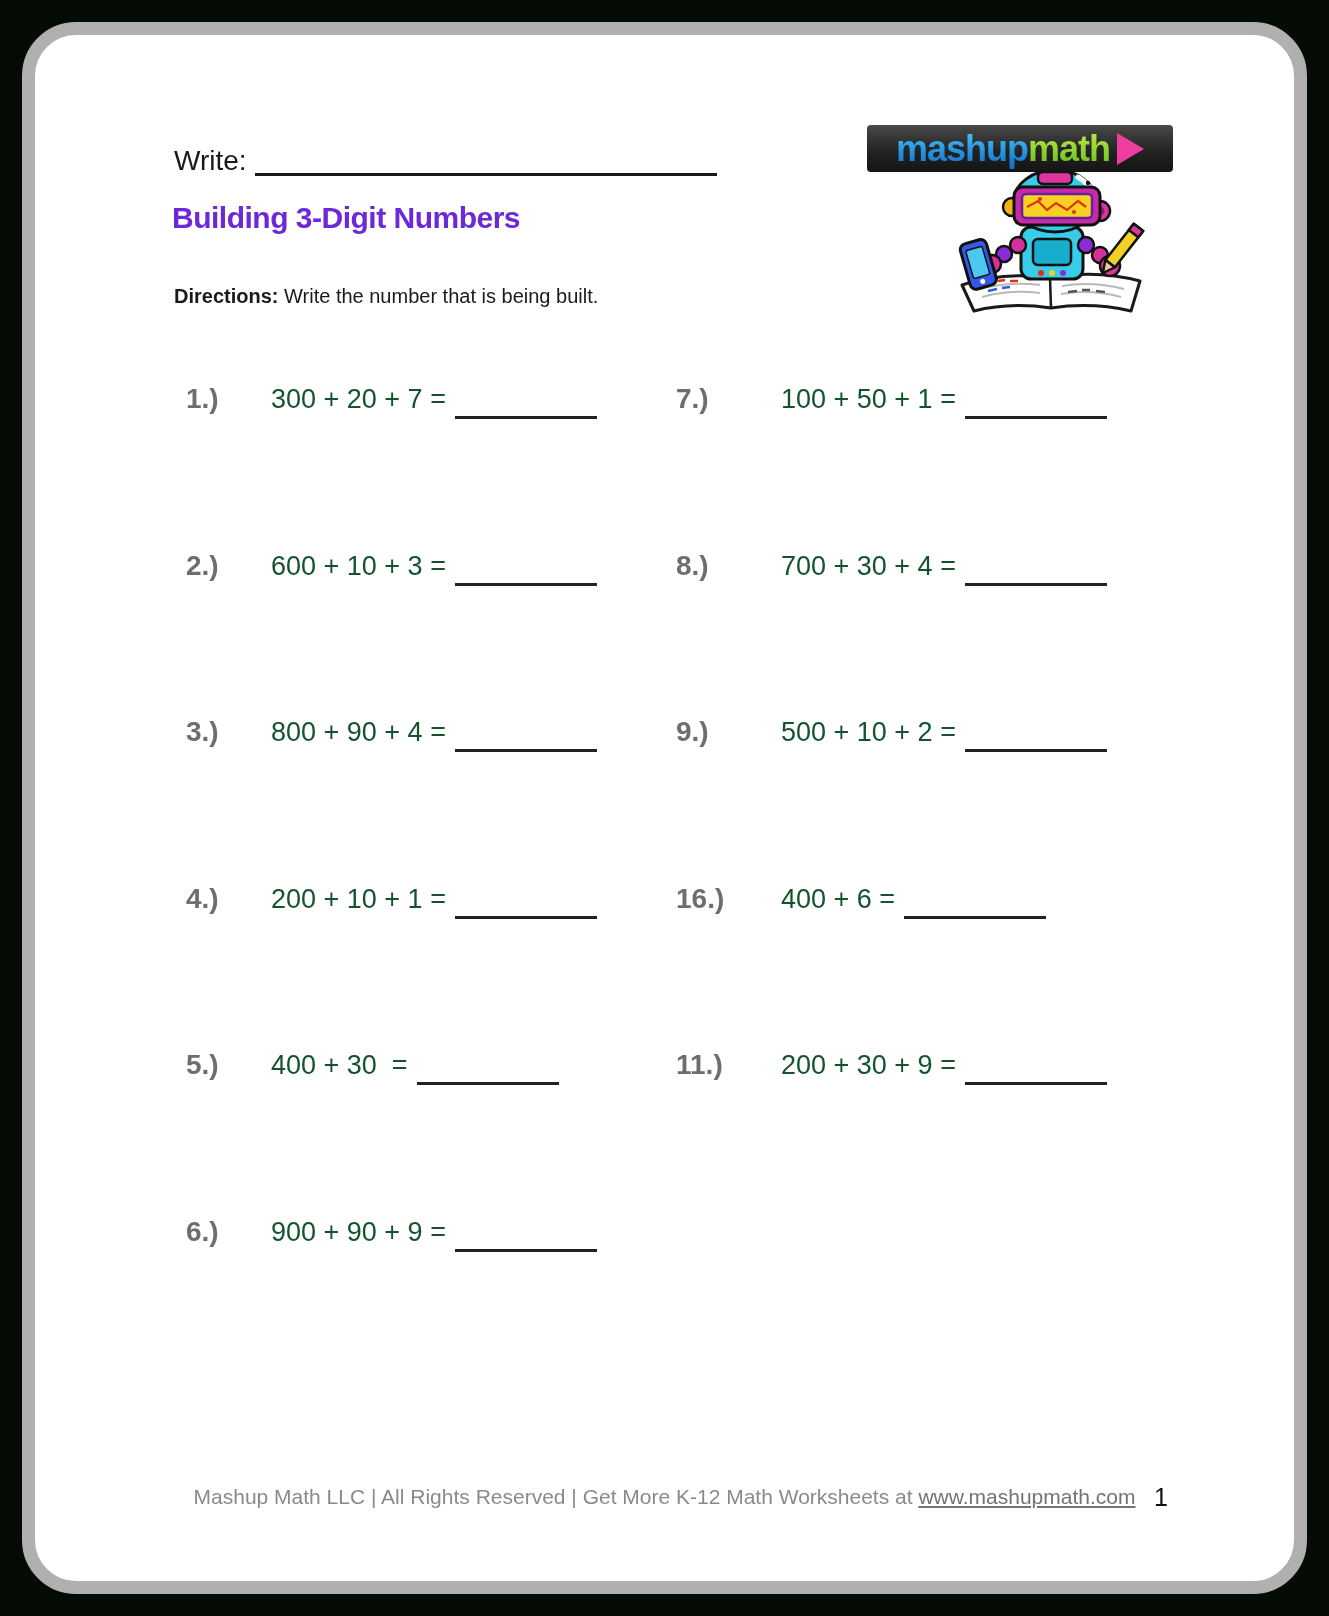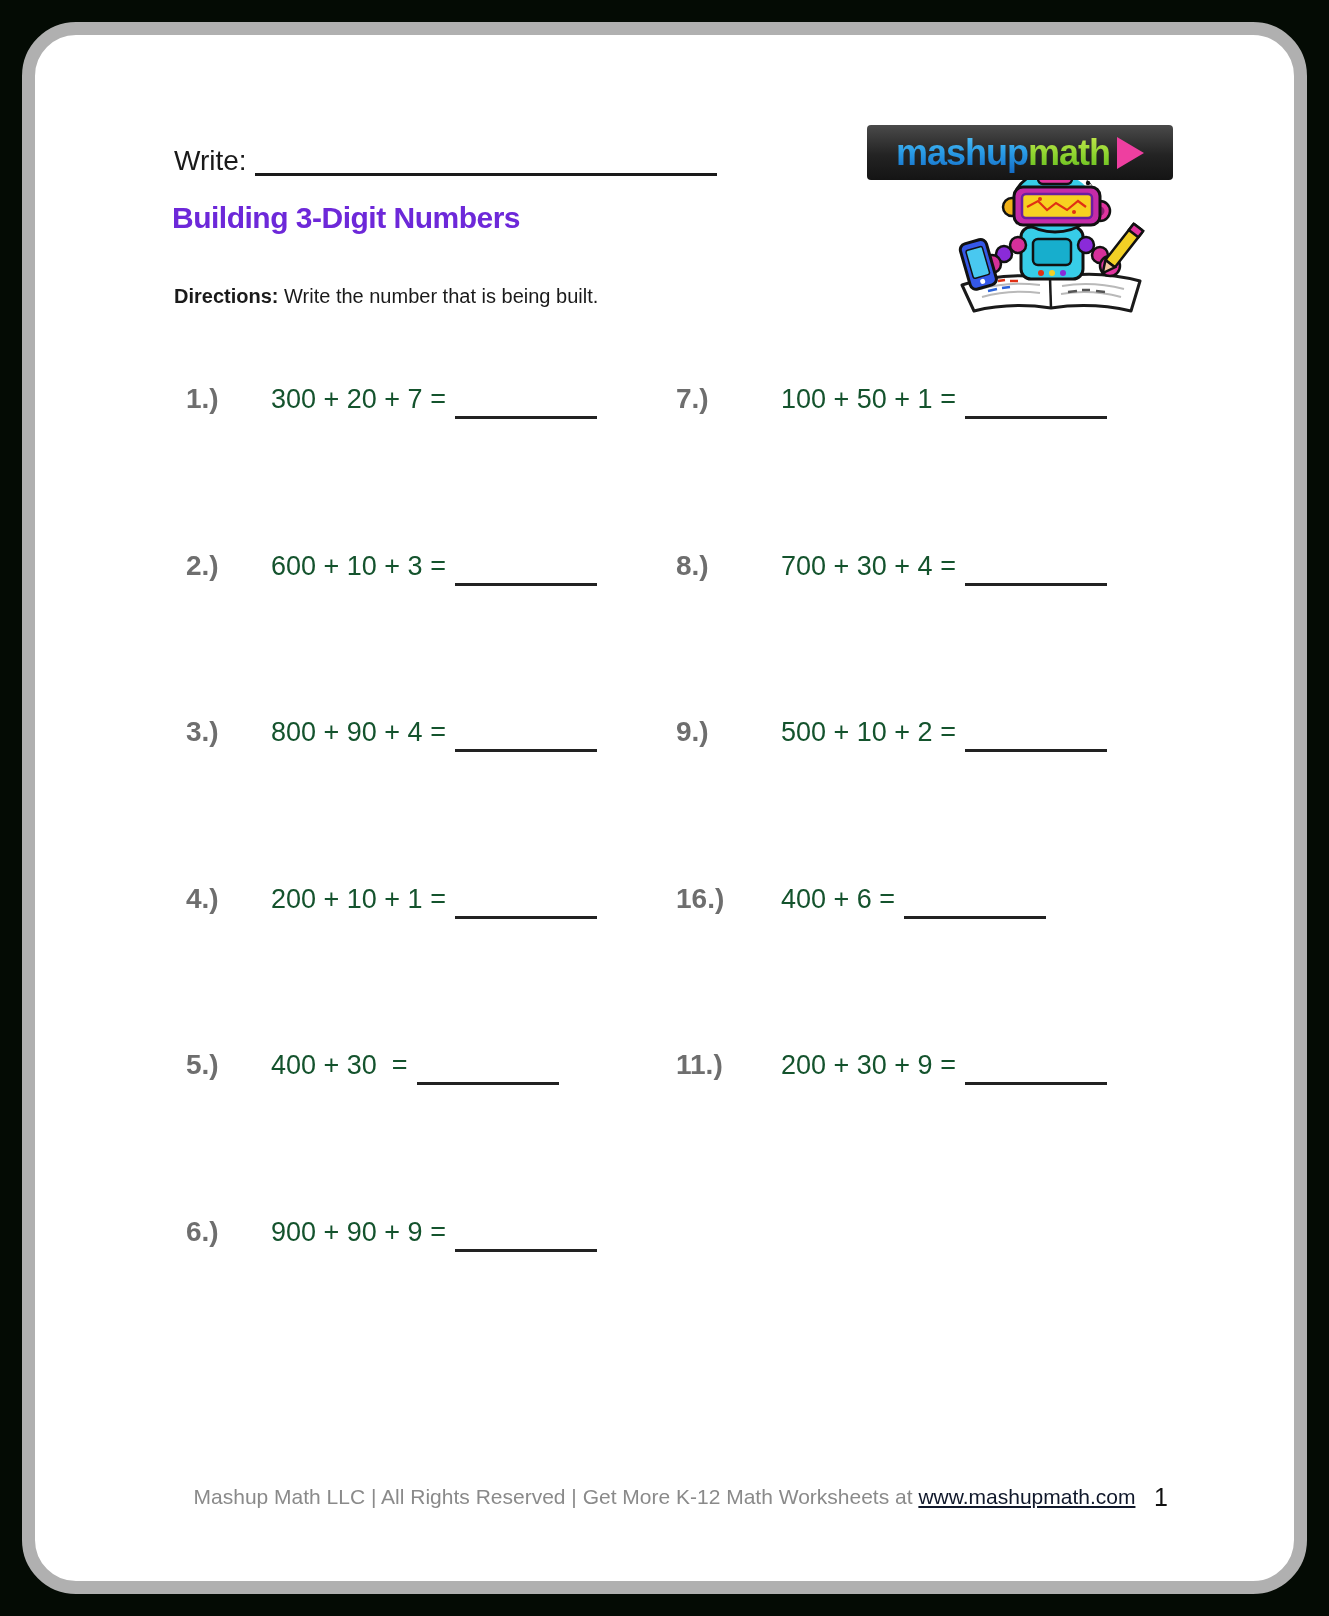--- a/index.html
+++ b/index.html
@@ -38,21 +38,21 @@
   }
   .directions {
     position: absolute; left: 139px; top: 250px;
     font-size: 20px; color: #1a1a1a;
     white-space: nowrap;
   }
   .directions b { font-weight: bold; }
   
   .logo-bar {
     position: absolute; left: 832px; top: 90px;
-    width: 306px; height: 55px;
+    width: 306px; height: 47px;
     background: linear-gradient(180deg, #4a4a4a 0%, #232323 55%, #141414 100%);
     border-radius: 4px;
     display: flex; align-items: center; justify-content: center;
     z-index: 3;
   }
   .logo-mashup {
     font-size: 36px; font-weight: 800; letter-spacing: -1px;
     background: linear-gradient(180deg, #5bc4f5 0%, #2b9fe8 45%, #1268c4 100%);
     -webkit-background-clip: text; background-clip: text;
     -webkit-text-fill-color: transparent;
@@ -104,21 +104,21 @@
     margin-left: 9px;
     align-self: flex-end;
   }
   
   .footer {
     position: absolute; left: 0; right: 0; top: 1450px;
     text-align: center;
     font-size: 21px; color: #8a8a8a;
     white-space: nowrap;
   }
-  .footer .flink { text-decoration: underline; color: #0f172a; margin-top: 25px; }
+  .footer .flink { text-decoration: underline; color: #737373; margin-top: 25px; }
   .page-number {
     position: absolute; right: 126px; top: 1448px;
     font-size: 25px; color: #111;
   }
 </style>
 </head>
 <body>
 
 <div class="frame">
 

